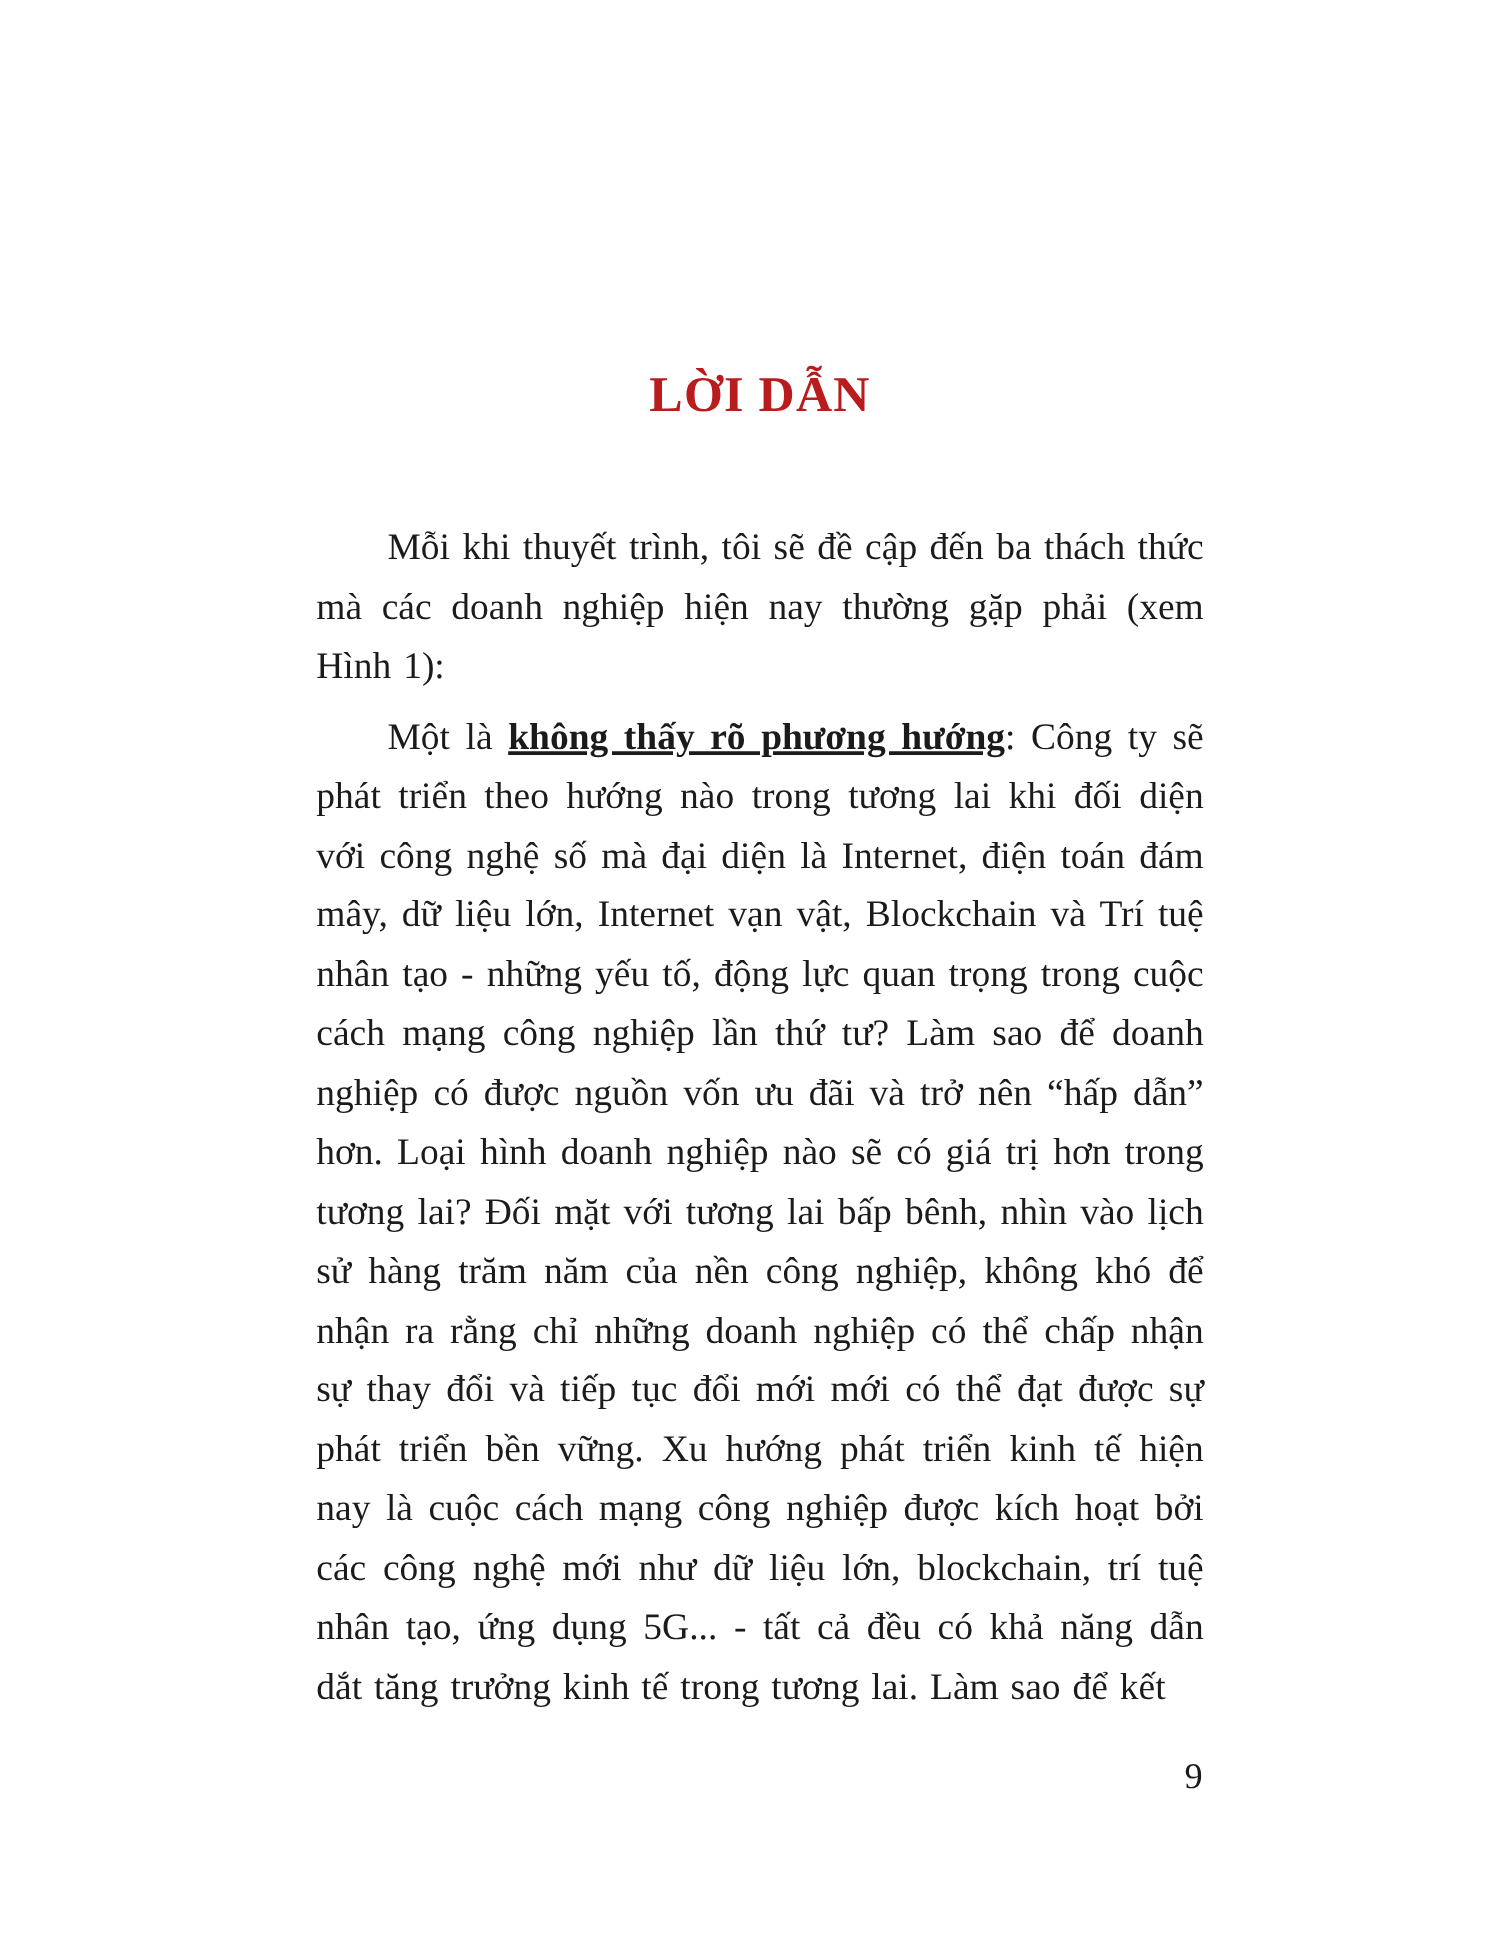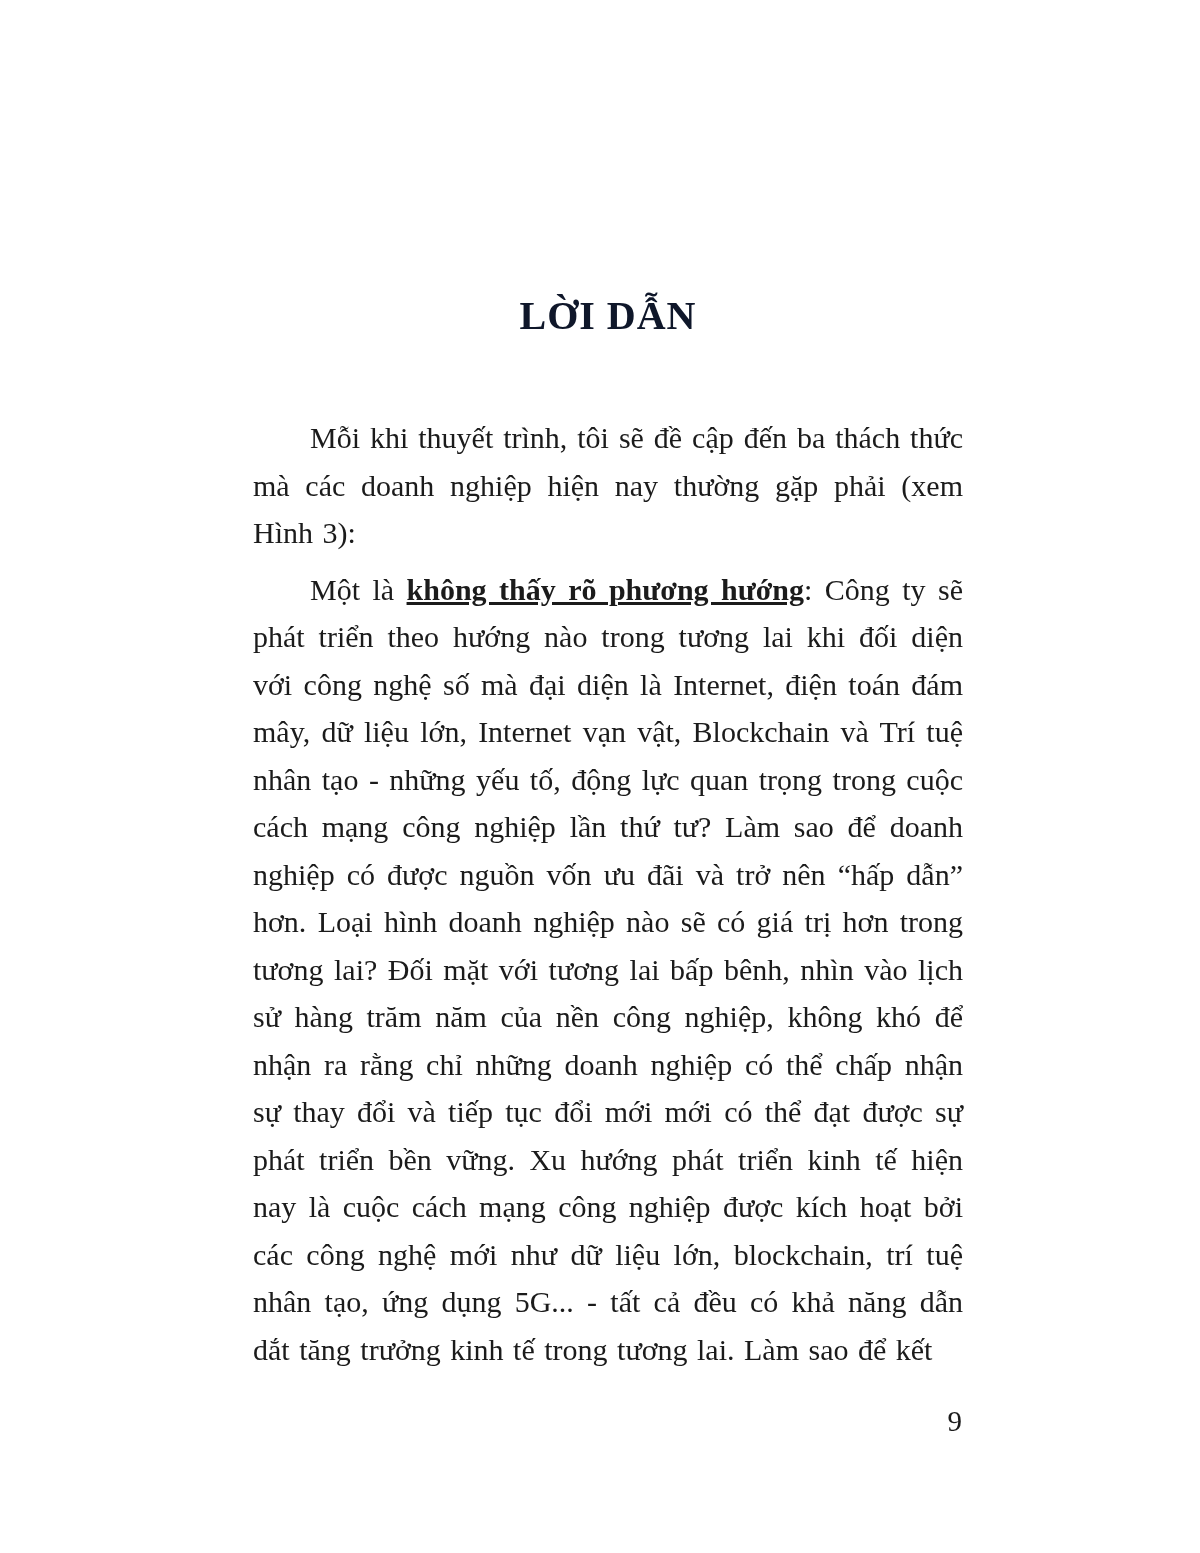--- a/index.html
+++ b/index.html
@@ -26,21 +26,21 @@
     width: 710px;
     color: #1b1b1b;
   }
   .title {
     margin: 0 0 74px 0;
     font-size: 40px;
     line-height: 48px;
     font-weight: bold;
     text-align: center;
     letter-spacing: 1px;
-    color: #0f172a;
+    color: #b91c1c;
   }
   .para {
     margin: 0 0 9px 0;
     font-size: 30px;
     line-height: 47.5px;
     text-align: justify;
     text-indent: 57px;
     word-spacing: 2px;
     color: #1b1b1b;
   }
@@ -56,17 +56,17 @@
     line-height: 47px;
     color: #1b1b1b;
   }
 </style>
 </head>
 <body>
 
 <div class="sheet">
   <div class="content">
     <h1 class="title">LỜI DẪN</h1>
-    <p class="para">Mỗi khi thuyết trình, tôi sẽ đề cập đến ba thách thức mà các doanh nghiệp hiện nay thường gặp phải (xem Hình 3):</p>
+    <p class="para">Mỗi khi thuyết trình, tôi sẽ đề cập đến ba thách thức mà các doanh nghiệp hiện nay thường gặp phải (xem Hình 1):</p>
     <p class="para"><span>Một là </span><strong>không thấy rõ phương hướng</strong><span>: Công ty sẽ phát triển theo hướng nào trong tương lai khi đối diện với công nghệ số mà đại diện là Internet, điện toán đám mây, dữ liệu lớn, Internet vạn vật, Blockchain và Trí tuệ nhân tạo - những yếu tố, động lực quan trọng trong cuộc cách mạng công nghiệp lần thứ tư? Làm sao để doanh nghiệp có được nguồn vốn ưu đãi và trở nên “hấp dẫn” hơn. Loại hình doanh nghiệp nào sẽ có giá trị hơn trong tương lai? Đối mặt với tương lai bấp bênh, nhìn vào lịch sử hàng trăm năm của nền công nghiệp, không khó để nhận ra rằng chỉ những doanh nghiệp có thể chấp nhận sự thay đổi và tiếp tục đổi mới mới có thể đạt được sự phát triển bền vững. Xu hướng phát triển kinh tế hiện nay là cuộc cách mạng công nghiệp được kích hoạt bởi các công nghệ mới như dữ liệu lớn, blockchain, trí tuệ nhân tạo, ứng dụng 5G... - tất cả đều có khả năng dẫn dắt tăng trưởng kinh tế trong tương lai. Làm sao để kết</span></p>
   </div>
   <div class="page-number">9</div>
 </div>
 
 </body></html>

